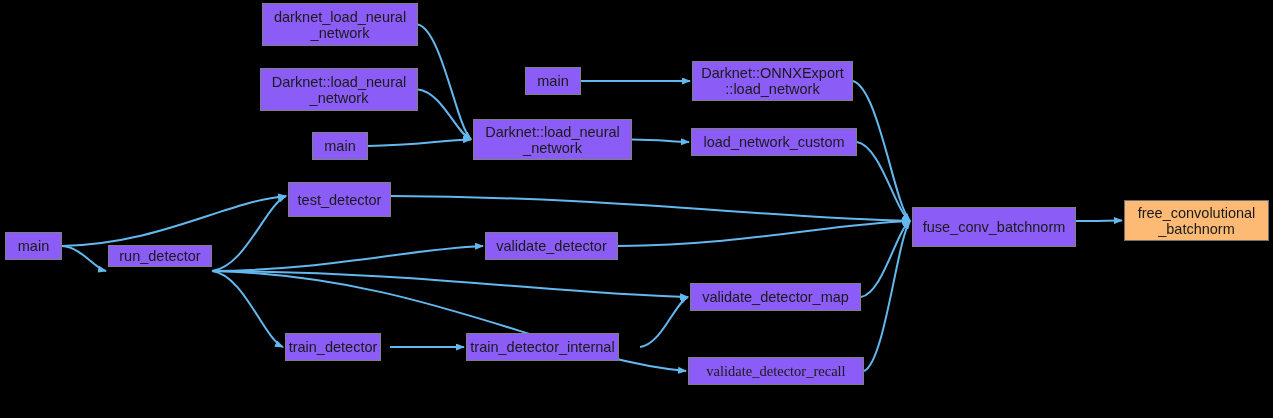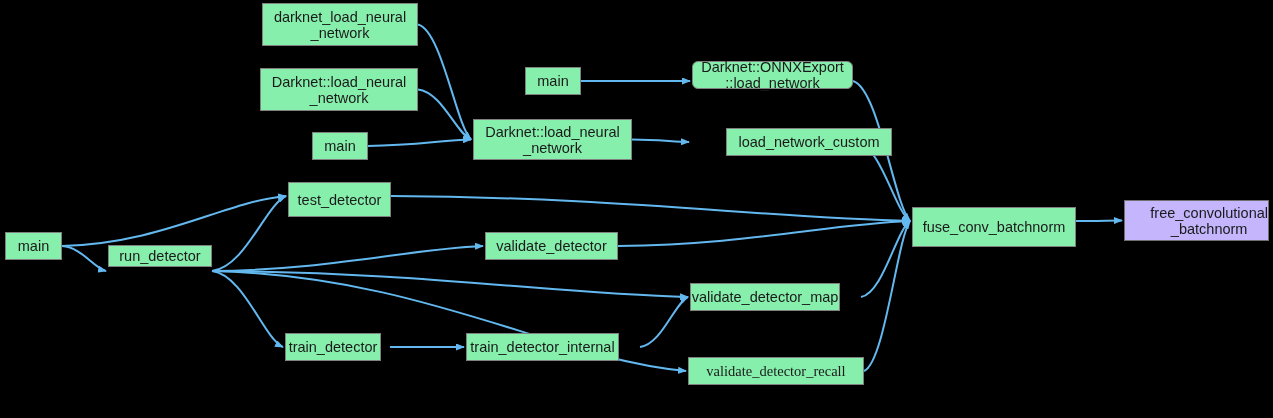--- a/index.html
+++ b/index.html
@@ -19,36 +19,35 @@
     position: absolute;
     left: 0;
     top: 0;
     width: 1273px;
     height: 418px;
   }
   .node {
     position: absolute;
     box-sizing: border-box;
     border: 1px solid #808080;
-    background: #86efac;
+    background: #8b5cf6;
     color: #1a1a1a;
     display: flex;
     align-items: center;
     justify-content: center;
     text-align: center;
     font-size: 14.5px;
     line-height: 16px;
     letter-spacing: 0px;
     white-space: pre-line;
     z-index: 5;
   }
   .node.highlight {
-    background: #c4b5fd;
+    background: #fdba74;
     border: 1px solid #6f6f6f;
-    justify-content: flex-end;
   }
   .node-label {
     display: block;
     white-space: pre-line;
   }
 </style>
 </head>
 <body>
 
 <div id="canvas">
@@ -86,29 +85,29 @@
 
   <div id="node-layer">
       <div class="node" style="left: 262px; top: 3px; width: 156px; height: 43px;"><span class="node-label">darknet_load_neural
 _network</span></div>
       <div class="node" style="left: 260px; top: 68px; width: 158px; height: 43px;"><span class="node-label">Darknet::load_neural
 _network</span></div>
       <div class="node" style="left: 312px; top: 132px; width: 56px; height: 28px;"><span class="node-label">main</span></div>
       <div class="node" style="left: 473px; top: 119px; width: 159px; height: 41px;"><span class="node-label">Darknet::load_neural
 _network</span></div>
       <div class="node" style="left: 525px; top: 67px; width: 56px; height: 28px;"><span class="node-label">main</span></div>
-      <div class="node" style="left: 692px; top: 61px; width: 161px; height: 28px; border-radius: 6px;"><span class="node-label">Darknet::ONNXExport
+      <div class="node" style="left: 692px; top: 61px; width: 161px; height: 40px;"><span class="node-label">Darknet::ONNXExport
 ::load_network</span></div>
-      <div class="node" style="left: 726px; top: 128px; width: 166px; height: 28px;"><span class="node-label">load_network_custom</span></div>
+      <div class="node" style="left: 691px; top: 128px; width: 166px; height: 28px;"><span class="node-label">load_network_custom</span></div>
       <div class="node" style="left: 912px; top: 207px; width: 164px; height: 40px;"><span class="node-label">fuse_conv_batchnorm</span></div>
       <div class="node highlight" style="left: 1124px; top: 200px; width: 145px; height: 41px;"><span class="node-label">free_convolutional
 _batchnorm</span></div>
       <div class="node" style="left: 5px; top: 232px; width: 57px; height: 28px;"><span class="node-label">main</span></div>
       <div class="node" style="left: 108px; top: 245px; width: 104px; height: 22px; justify-content: center;"><span class="node-label">run_detector</span></div>
       <div class="node" style="left: 288px; top: 182px; width: 103px; height: 35px;"><span class="node-label">test_detector</span></div>
       <div class="node" style="left: 485px; top: 232px; width: 133px; height: 28px;"><span class="node-label">validate_detector</span></div>
-      <div class="node" style="left: 690px; top: 283px; width: 150px; height: 28px;"><span class="node-label">validate_detector_map</span></div>
+      <div class="node" style="left: 690px; top: 283px; width: 171px; height: 28px;"><span class="node-label">validate_detector_map</span></div>
       <div class="node" style="left: 285px; top: 333px; width: 96px; height: 28px;"><span class="node-label">train_detector</span></div>
       <div class="node" style="left: 466px; top: 333px; width: 153px; height: 28px;"><span class="node-label">train_detector_internal</span></div>
       <div class="node" style="left: 688px; top: 357px; width: 176px; height: 28px; font-family: Liberation Serif, serif;"><span class="node-label">validate_detector_recall</span></div>
     </div>
 
 </div>
 
 </body></html>

